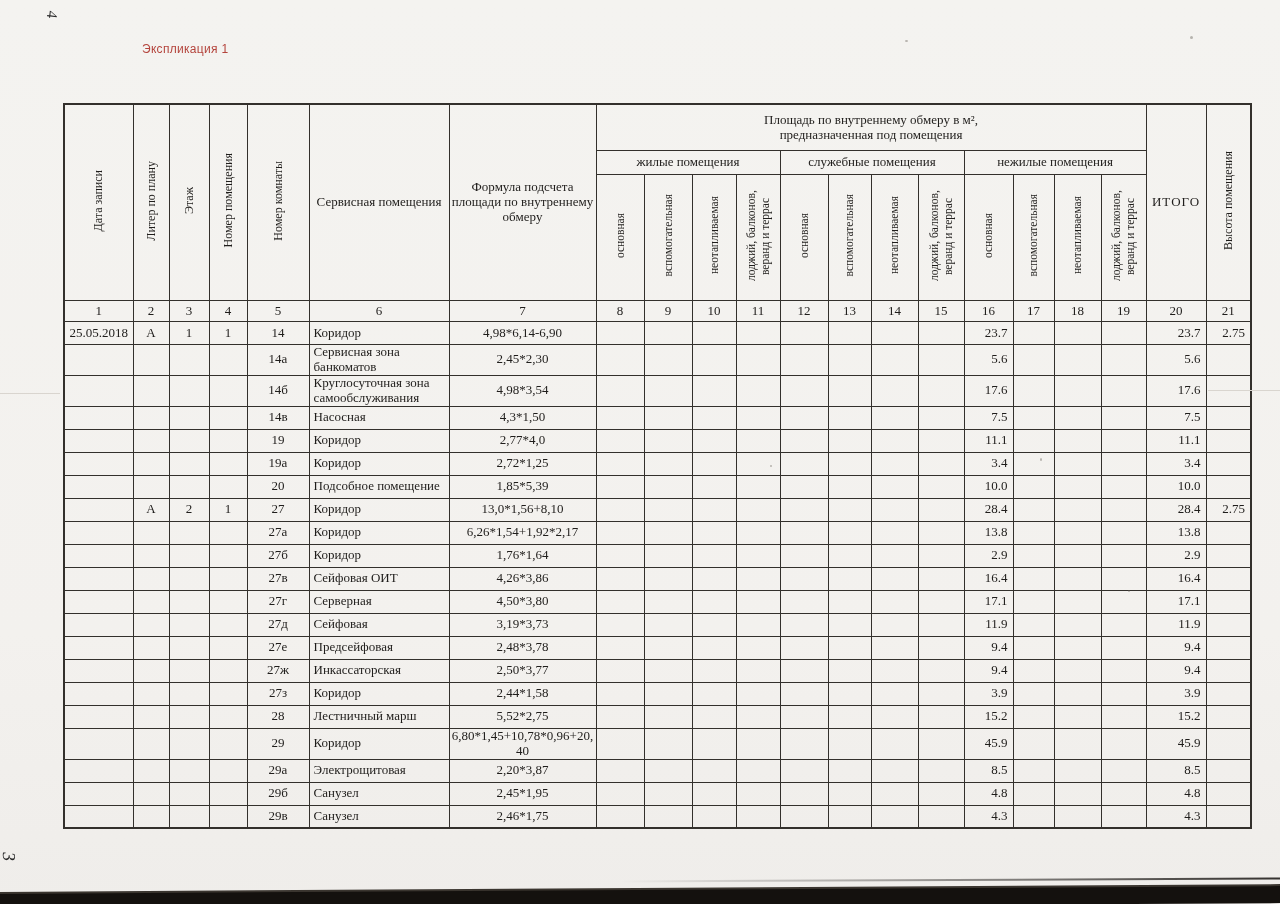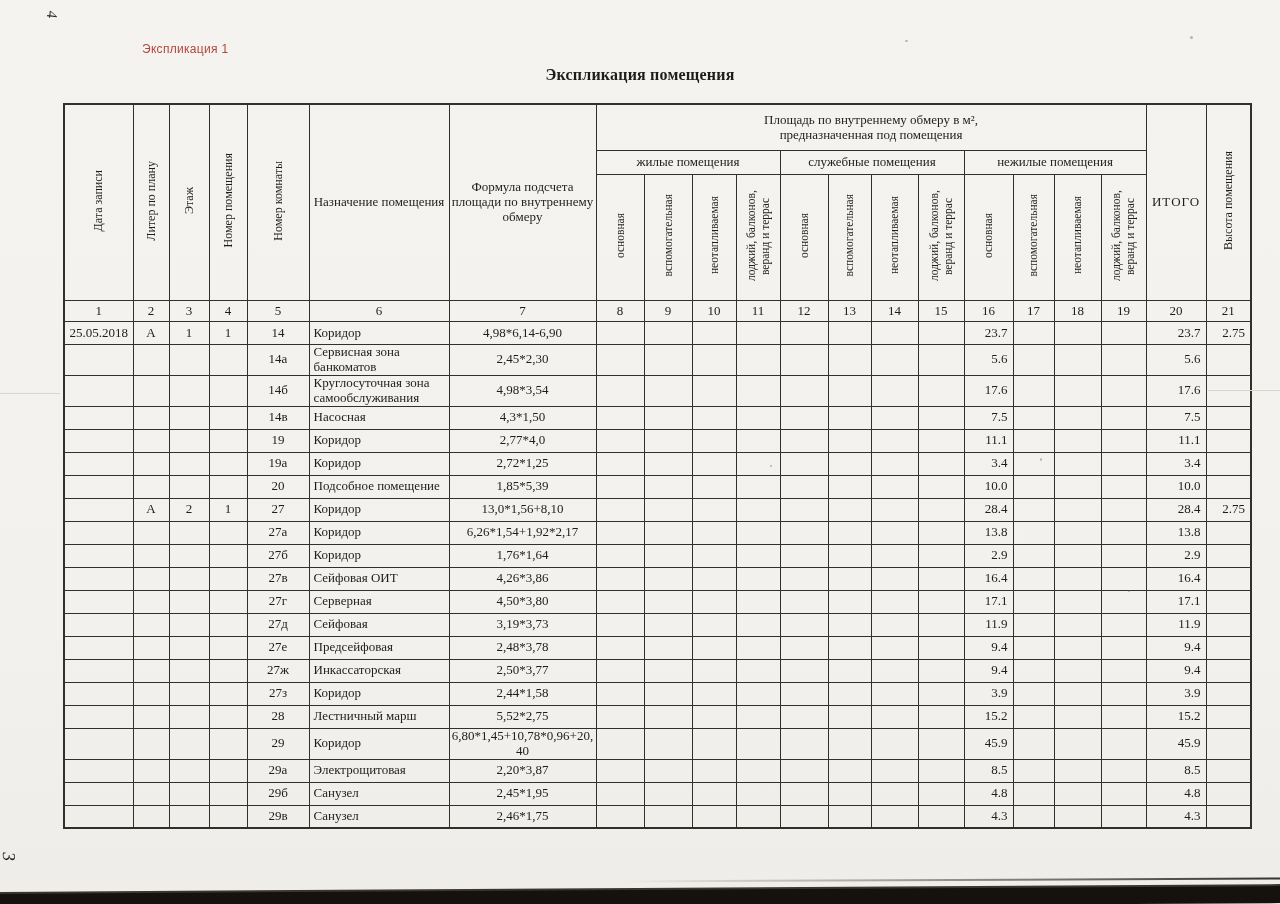--- a/index.html
+++ b/index.html
@@ -69,21 +69,20 @@
 </style>
 </head>
 <body>
 
 <div class="paper">
 
   <div class="corner-num corner-top">4</div>
 
   <div class="doc-label">Экспликация 1</div>
 
-  <div class="table-title">Экспликация помещения</div>
 
   <table class="expl">
     <colgroup>
       <col style="width:69px">
         <col style="width:36px">
         <col style="width:40px">
         <col style="width:38px">
       <col style="width:62px">
         <col style="width:140px">
         <col style="width:147px">
@@ -102,21 +101,21 @@
       <col style="width:60px">
         <col style="width:45px">
     </colgroup>
     <thead>
       <tr>
         <th rowspan="3"><span class="vert">Дата записи</span></th>
         <th rowspan="3"><span class="vert">Литер по плану</span></th>
         <th rowspan="3"><span class="vert">Этаж</span></th>
         <th rowspan="3"><span class="vert">Номер помещения</span></th>
         <th rowspan="3"><span class="vert">Номер комнаты</span></th>
-        <th rowspan="3">Назначение помещения</th>
+        <th rowspan="3">Сервисная помещения</th>
         <th rowspan="3">Формула подсчета площади по внутреннему обмеру</th>
         <th colspan="12" class="group-head" style="height:45px">
           <div>Площадь по внутреннему обмеру в м²,</div>
           <div>предназначенная под помещения</div>
         </th>
         <th rowspan="3" class="itogo">ИТОГО</th>
         <th rowspan="3"><span class="vert">Высота помещения</span></th>
       </tr>
       <tr class="subgroup">
         <th colspan="4">жилые помещения</th>

